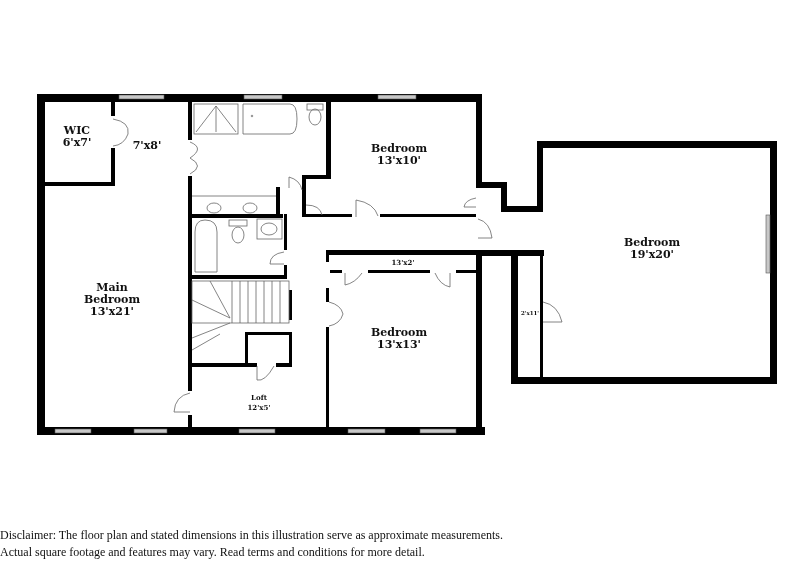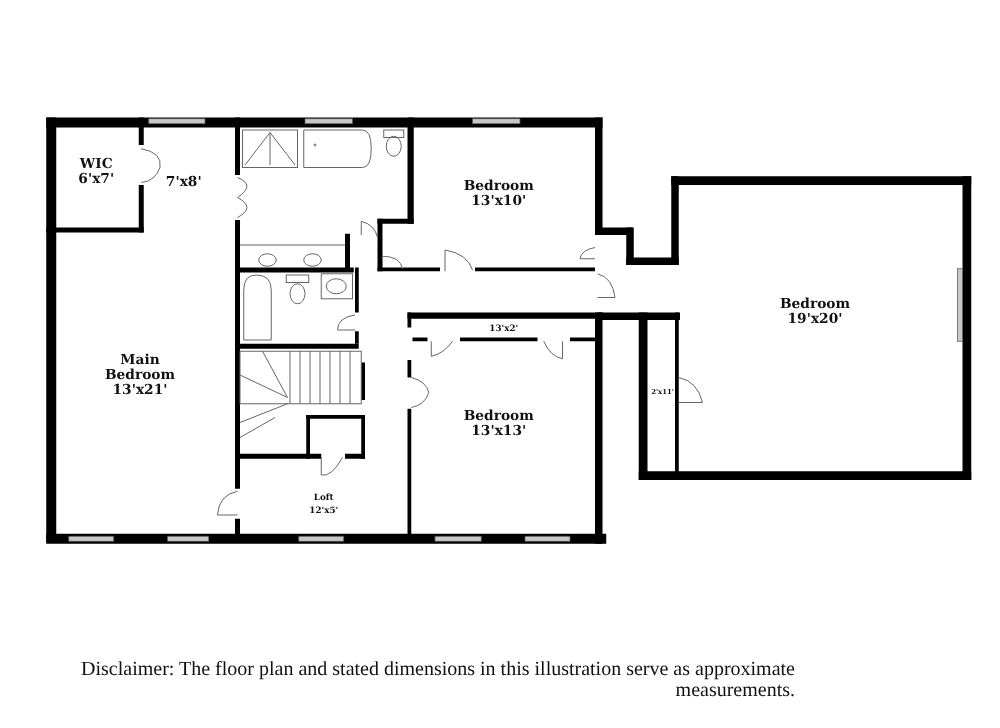--- a/index.html
+++ b/index.html
@@ -6,21 +6,21 @@
     body { width: 800px; height: 582px; position: relative; overflow: hidden; font-family: "DejaVu Serif", "Liberation Serif", serif; }
     #plan { position: absolute; left: 0; top: 0; width: 800px; height: 582px; }
     .wall { fill: #000000; }
     .win { fill: #c8c8c8; stroke: #555555; stroke-width: 0.6; }
     .fix { fill: none; stroke: #666666; stroke-width: 0.8; }
     .door { fill: none; stroke: #666666; stroke-width: 0.8; }
     .lbl { font-family: "DejaVu Serif", "Liberation Serif", serif; font-weight: bold; fill: #111111; text-anchor: middle; }
     .lbl-lg { font-size: 11px; }
     .lbl-sm { font-size: 7px; }
     .lbl-xs { font-size: 5.5px; }
-    .disclaimer { position: absolute; left: 0; width: 636px; text-align: right; font-family: "Liberation Serif", "DejaVu Serif", serif; font-size: 16px; color: #111111; line-height: 17px; }
+    .disclaimer { position: absolute; left: 0; width: 636px; text-align: left; font-family: "Liberation Serif", "DejaVu Serif", serif; font-size: 12px; color: #111111; line-height: 17px; }
   </style>
 </head>
 <body>
 
 <svg id="plan" viewBox="0 0 800 582" xmlns="http://www.w3.org/2000/svg">
 
   <g>
 
     <rect class="wall" x="37" y="94" width="445" height="8"></rect>
 
@@ -174,13 +174,14 @@
 
     <text class="lbl lbl-xs" x="530" y="315">2'x11'</text>
 
     <text class="lbl lbl-sm" x="259" y="400">Loft</text>
     <text class="lbl lbl-sm" x="259" y="410">12'x5'</text>
   </g>
 </svg>
 
 <div class="disclaimer" style="top:527px;">
   <div>Disclaimer: The floor plan and stated dimensions in this illustration serve as approximate measurements.</div>
+  <div>Actual square footage and features may vary. Read terms and conditions for more detail.</div>
 </div>
 
 </body></html>

